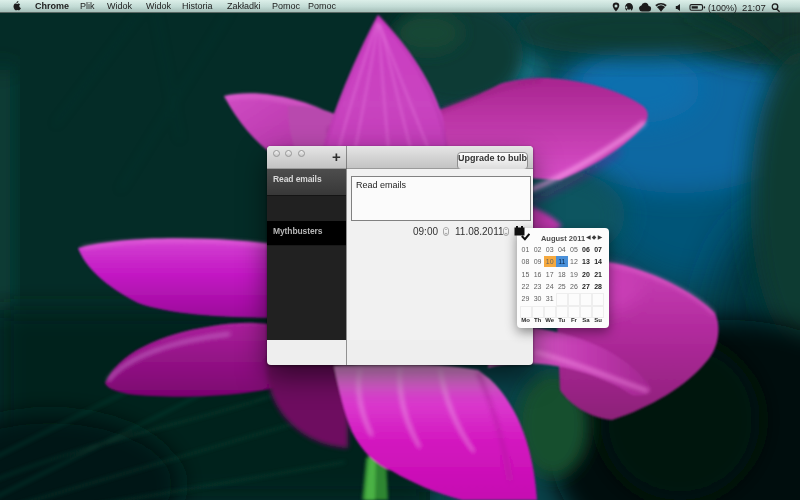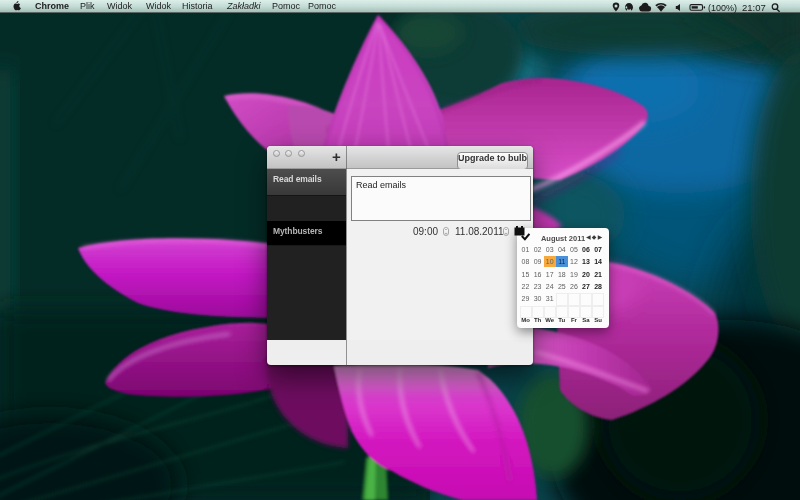--- a/index.html
+++ b/index.html
@@ -216,21 +216,21 @@
 
 <div id="menubar">
   <svg class="mi" style="left:12px;top:1px;" width="11" height="11" viewBox="0 0 11 11">
     <path fill="#1c1c1c" d="M7.1,1.9 c0.5,-0.6 0.8,-1.3 0.7,-1.9 c-0.6,0 -1.3,0.4 -1.8,0.9 c-0.4,0.5 -0.8,1.3 -0.6,1.9 C6,2.9 6.7,2.5 7.1,1.9 Z M8.9,6 c0,-1.2 0.9,-1.8 1,-1.9 c-0.6,-0.8 -1.4,-0.9 -1.7,-1 C7.4,3 6.7,3.6 6.3,3.6 c-0.4,0 -1,-0.5 -1.8,-0.5 c-0.9,0 -1.8,0.5 -2.2,1.4 c-1,1.7 -0.3,4.1 0.7,5.5 c0.5,0.7 1,1.4 1.8,1.4 c0.7,0 1,-0.5 1.8,-0.5 c0.8,0 1.1,0.5 1.8,0.5 c0.8,0 1.2,-0.7 1.7,-1.3 c0.5,-0.8 0.8,-1.5 0.8,-1.6 C10.8,8.4 8.9,7.7 8.9,6 Z" transform="scale(0.82)"></path>
   </svg>
   <div class="mi" style="left:35px;font-weight:bold;">Chrome</div>
   <div class="mi" style="left:80px;">Plik</div>
   <div class="mi" style="left:107px;">Widok</div>
   <div class="mi" style="left:146px;">Widok</div>
   <div class="mi" style="left:182px;">Historia</div>
-  <div class="mi" style="left:227px;font-style:italic;">Zakładki</div>
+  <div class="mi" style="left:227px;">Zakładki</div>
   <div class="mi" style="left:272px;">Pomoc</div>
   <div class="mi" style="left:308px;">Pomoc</div>
   <svg class="mi" style="left:610px;top:1.5px" width="190" height="11" viewBox="0 0 190 11">
     <g fill="#1c1c1c">
       <path d="M6,0.5 a3.3,3.3 0 0 1 3.3,3.3 c0,2.1 -3.3,5.7 -3.3,5.7 c0,0 -3.3,-3.6 -3.3,-5.7 A3.3,3.3 0 0 1 6,0.5 Z M6,2.4 a1.5,1.5 0 1 0 0,3 a1.5,1.5 0 0 0 0,-3 Z"></path>
       <path d="M19,1 a4,4.3 0 0 1 4,4.3 c0,1.5 -0.8,2.8 -1.7,3.4 l-0.9,-1.9 l-1.4,1.3 l-1.4,-1.3 l-0.9,1.9 c-0.9,-0.6 -1.7,-1.9 -1.7,-3.4 A4,4.3 0 0 1 19,1 Z M17.1,4.5 a1.1,1.1 0 1 0 0.2,1.8 z M20.9,4.5 a1.1,1.1 0 1 1 -0.2,1.8 z"></path>
       <path d="M32,9.5 a3.1,3.1 0 0 1 -0.6,-6.1 a3.7,3.7 0 0 1 7.2,0.7 a2.7,2.7 0 0 1 -0.4,5.4 Z"></path>
       <path d="M51,9.7 l-3,-3.6 a4.7,4.7 0 0 1 6,0 Z M46.9,5 a6.4,6.4 0 0 1 8.2,0 l-1.1,1.3 a4.8,4.8 0 0 0 -6,0 Z M45.3,3.1 a8.8,8.8 0 0 1 11.4,0 l-1.1,1.3 a7.2,7.2 0 0 0 -9.2,0 Z"></path>
       <path d="M70,2 L70,9 L67.2,7.1 L65.8,7.1 L65.8,3.9 L67.2,3.9 Z"></path>
       <rect x="80" y="2.6" width="12.5" height="5.6" rx="1.5" fill="none" stroke="#1c1c1c" stroke-width="1.1"></rect>

